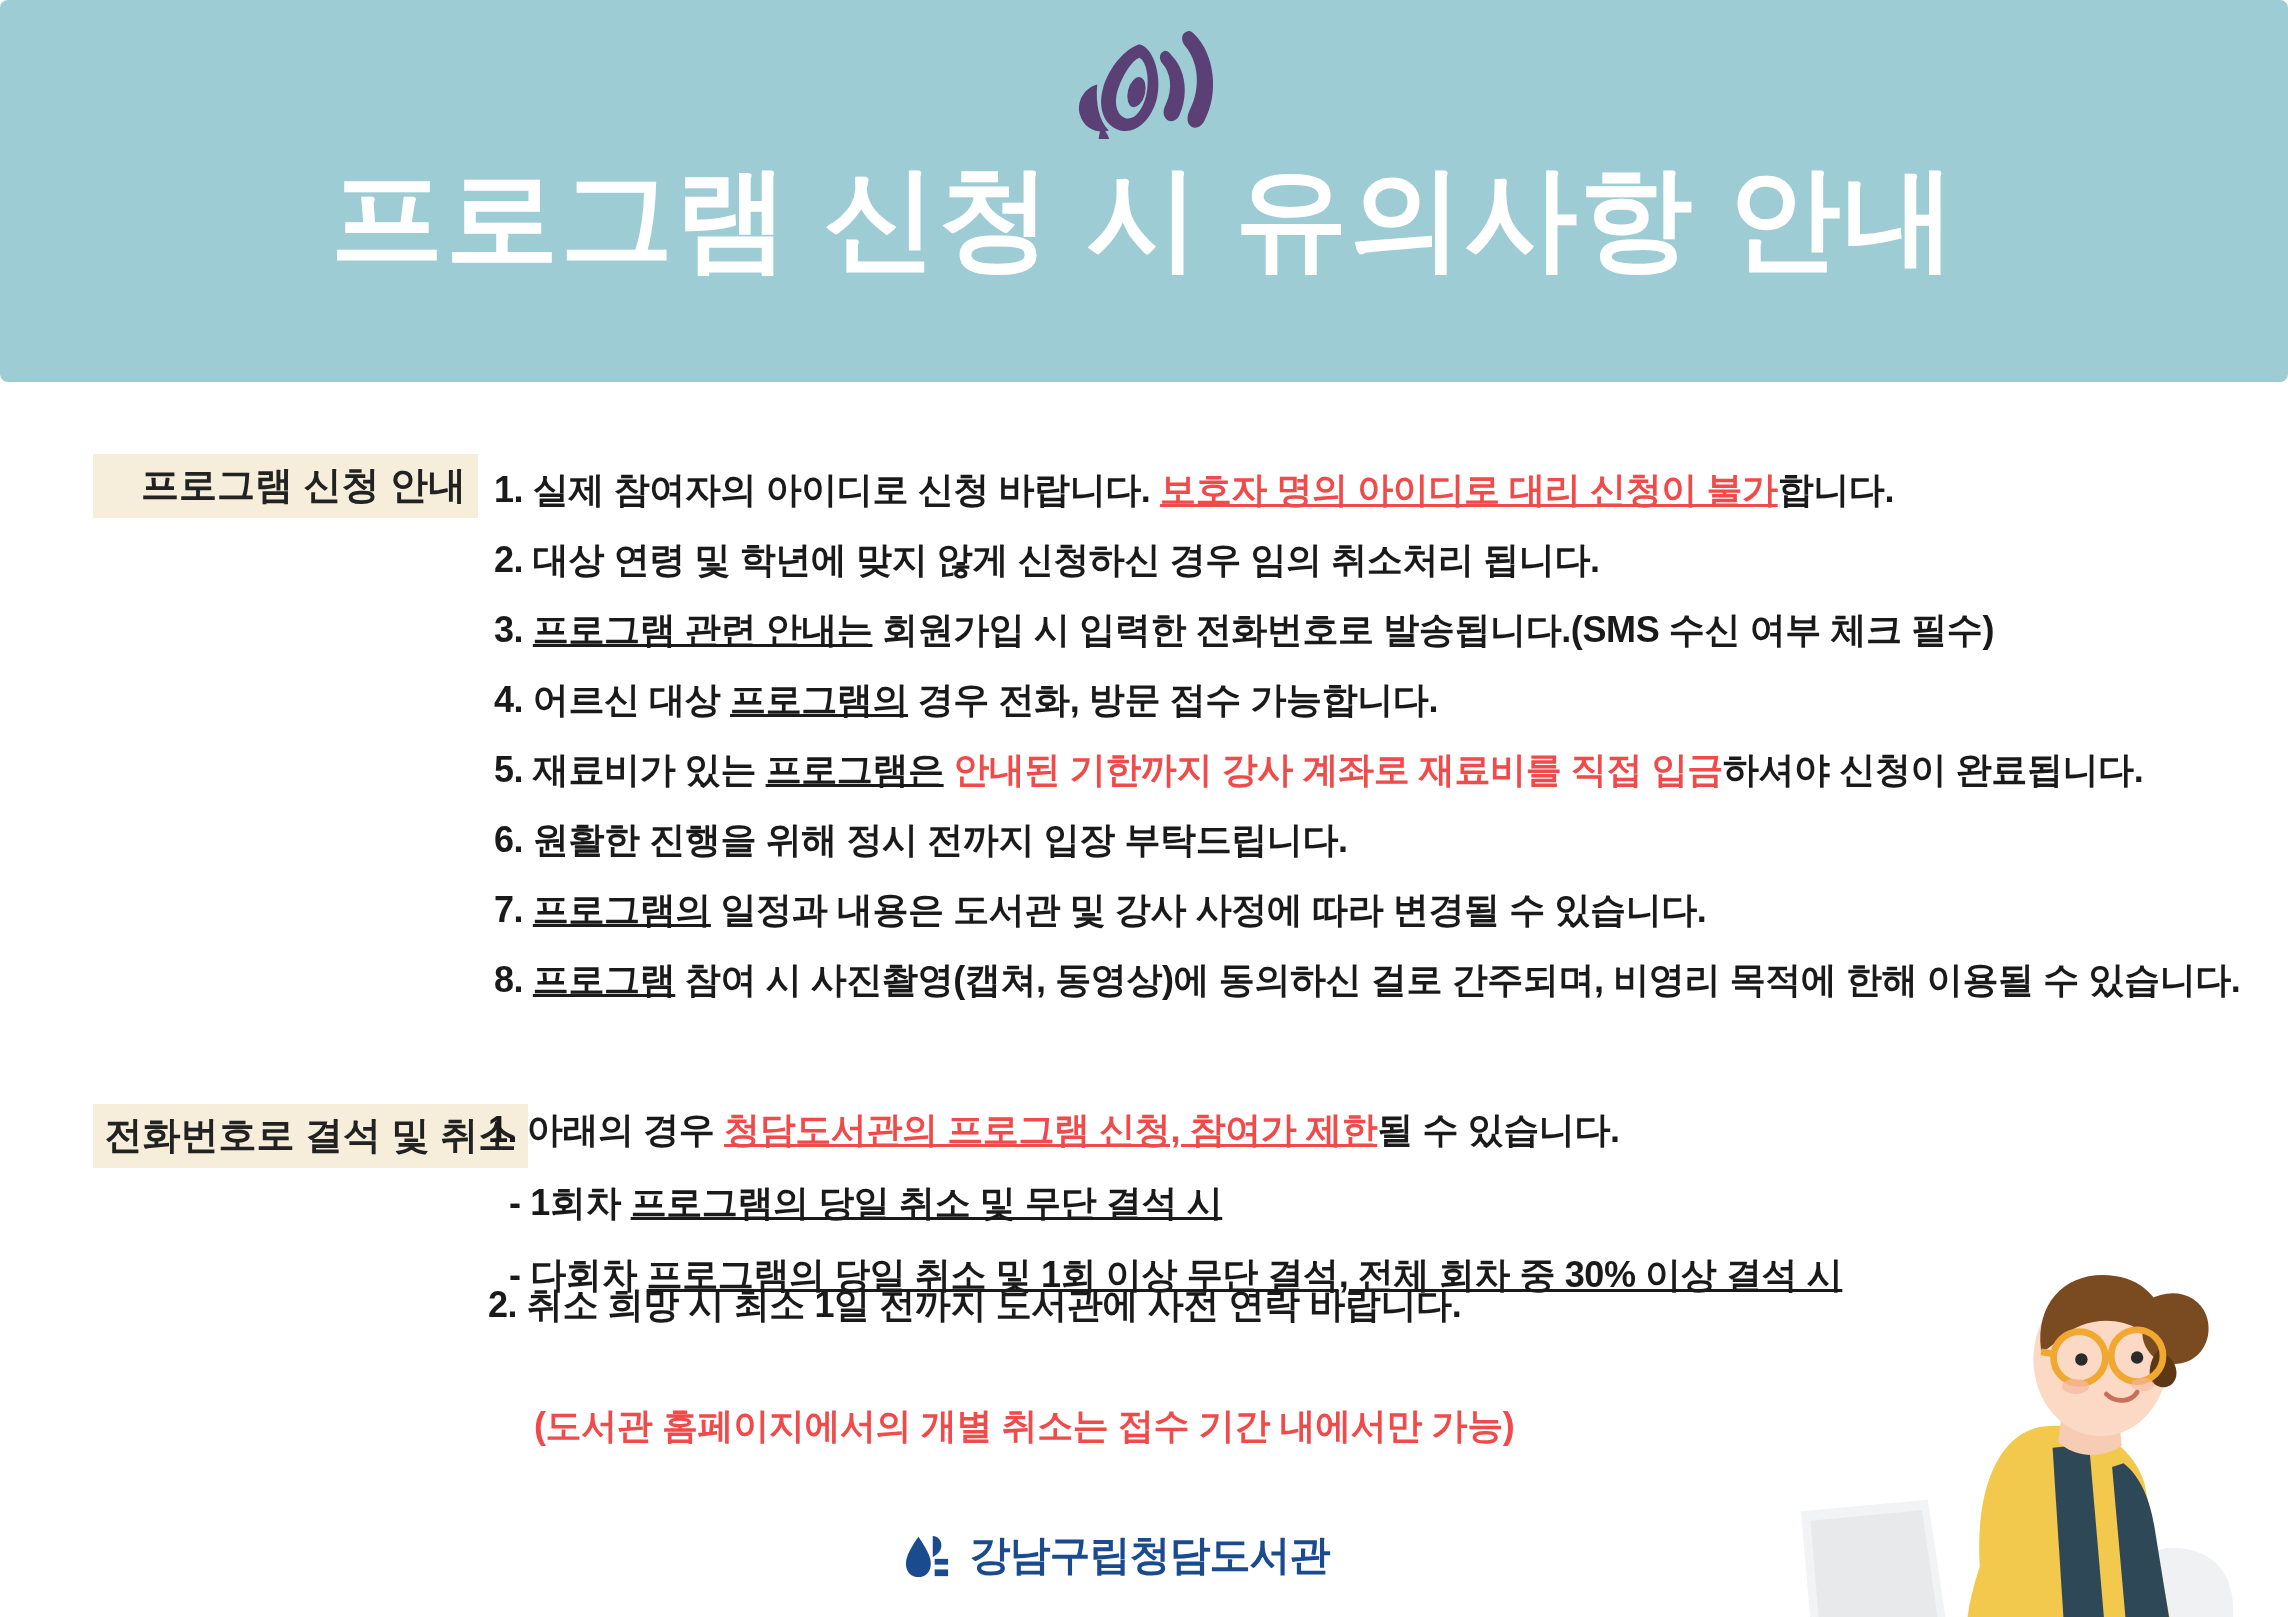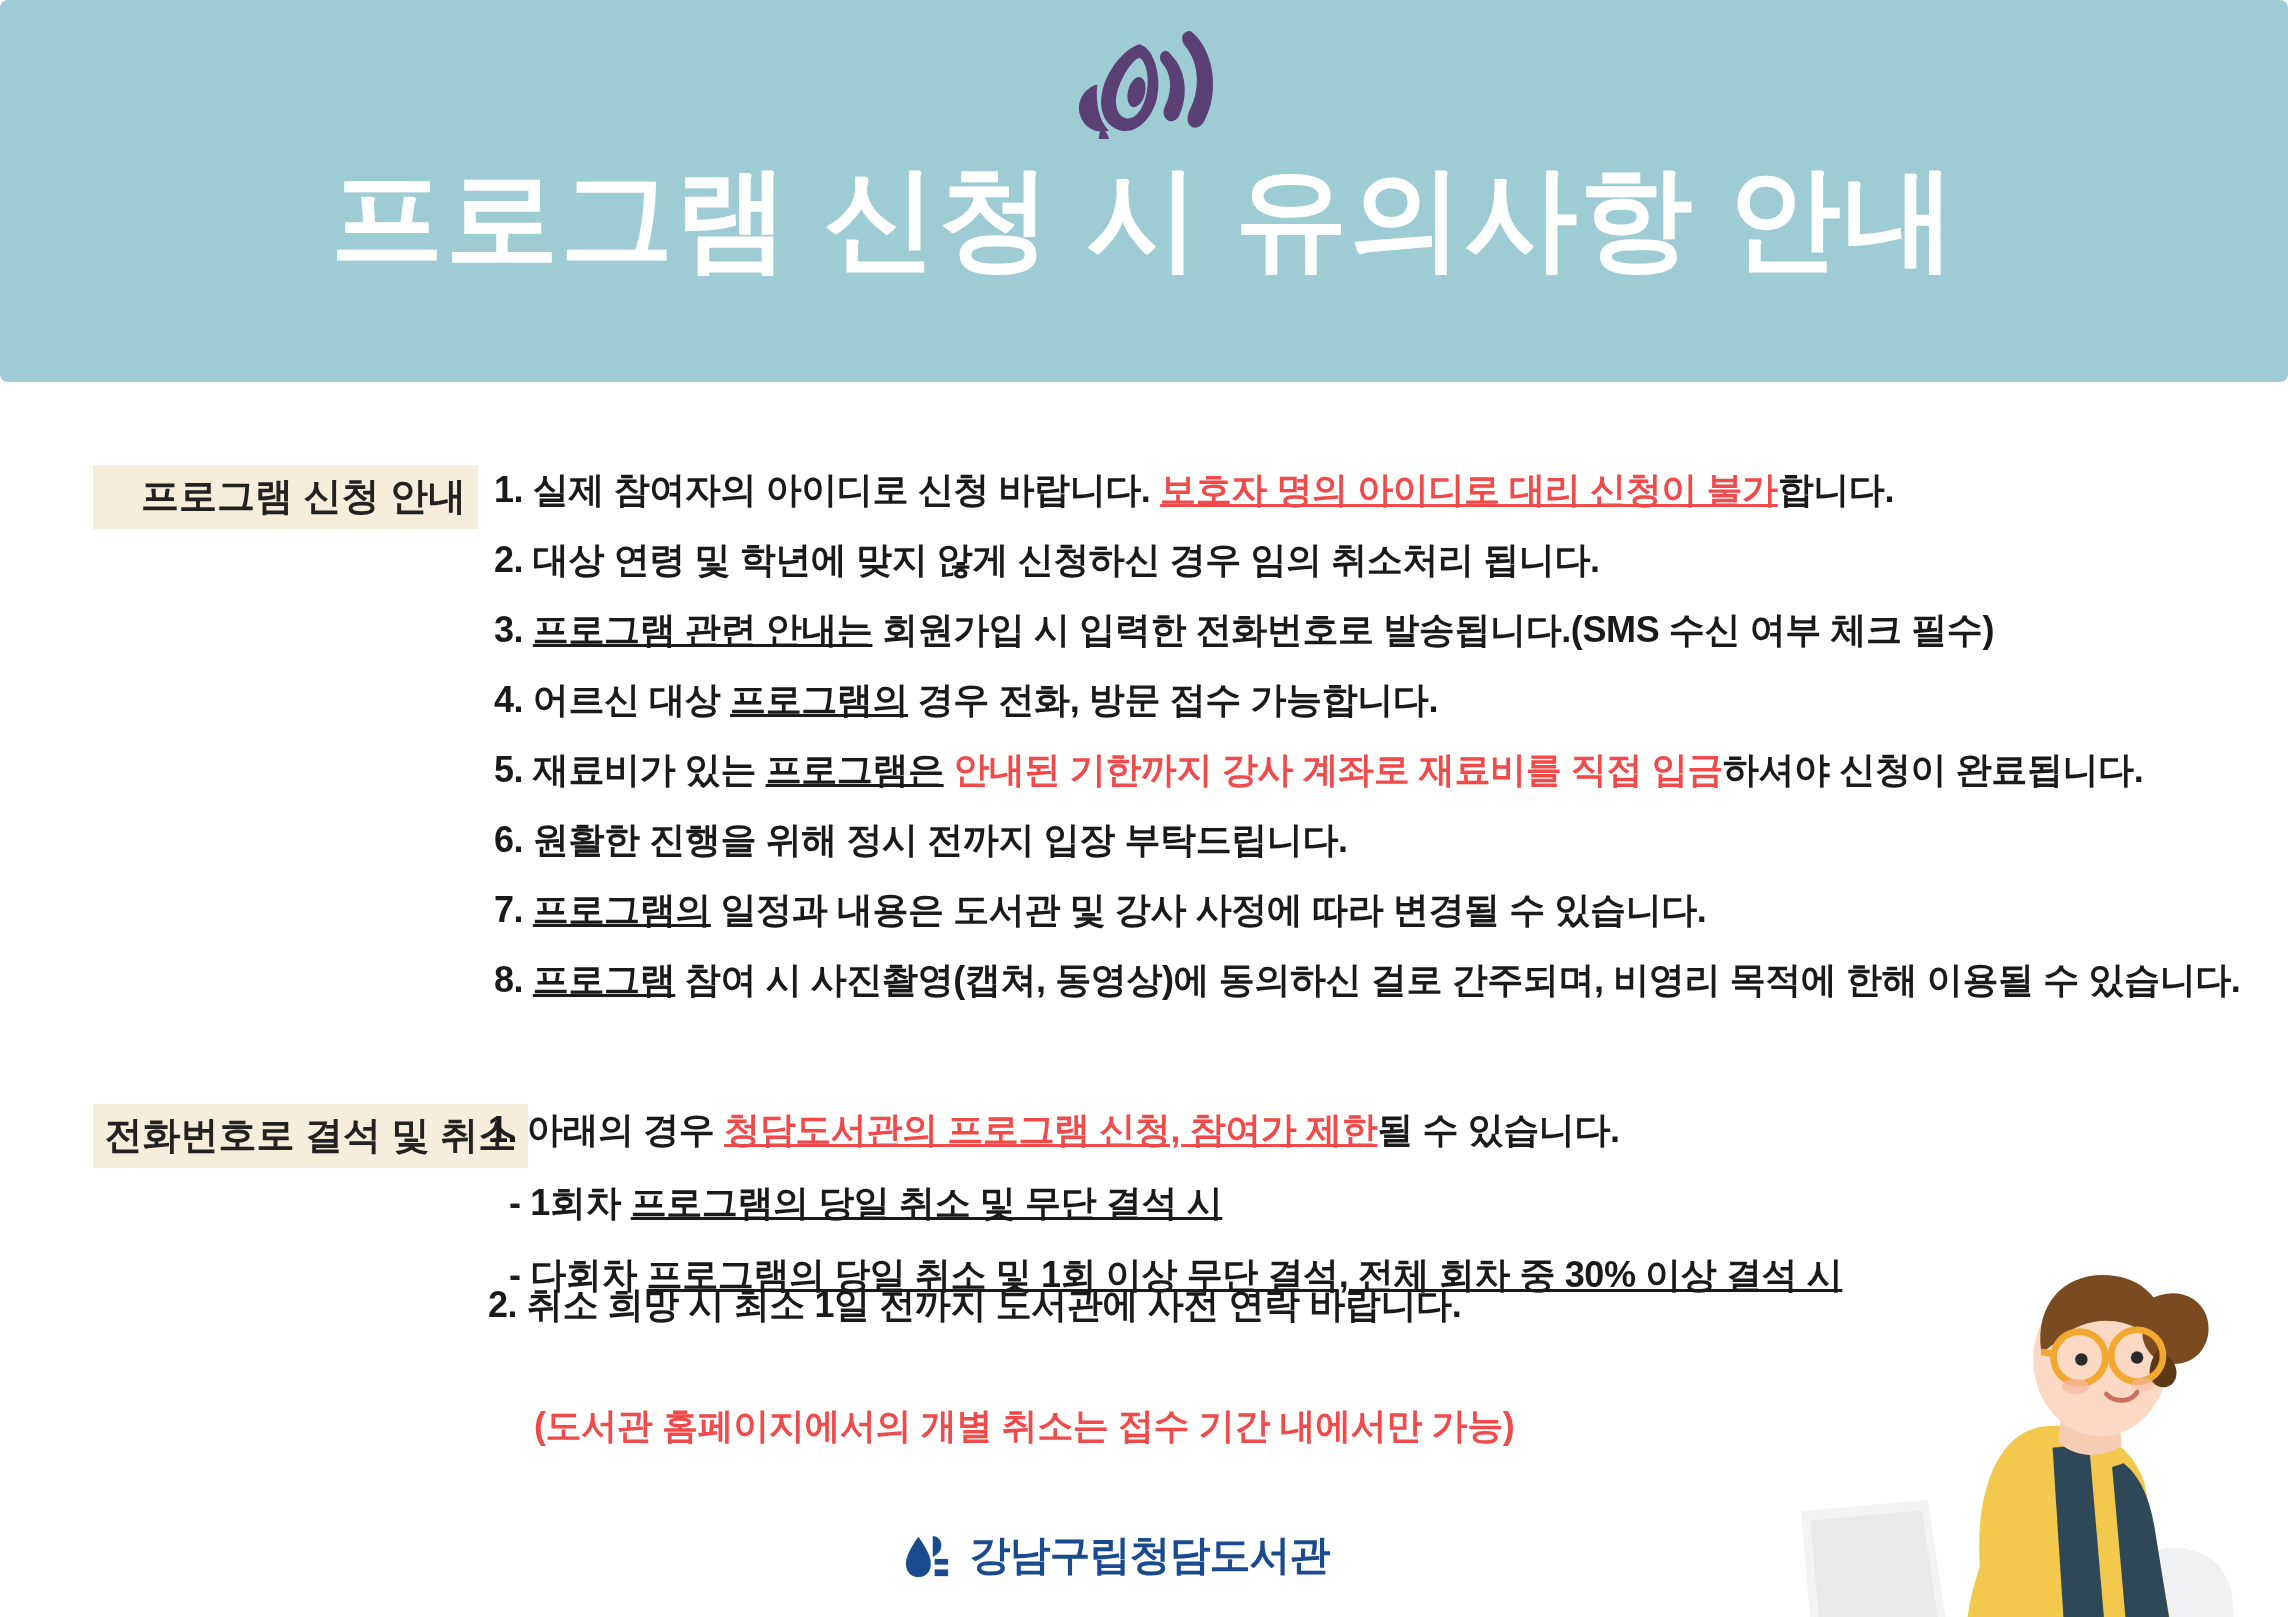--- a/index.html
+++ b/index.html
@@ -66,21 +66,21 @@
   .section-label {
     position: absolute;
     font-size: 38px;
     font-weight: 700;
     color: #222222;
     background: #F6EEDB;
     padding: 5.8px 11.5px 7.7px 11.5px;
     white-space: nowrap;
     box-sizing: border-box;
   }
-  .label-1 { left: 93px;  top: 83px; padding-left: 48px; }
+  .label-1 { left: 93px;  top: 72px; padding-left: 48px; }
   .label-2 { left: 93px;  top: 722px; }
 
   
   .line {
     position: absolute;
     font-size: 36px;
     font-weight: 600;
     color: #1a1a1a;
     white-space: nowrap;
     line-height: 1.25;

